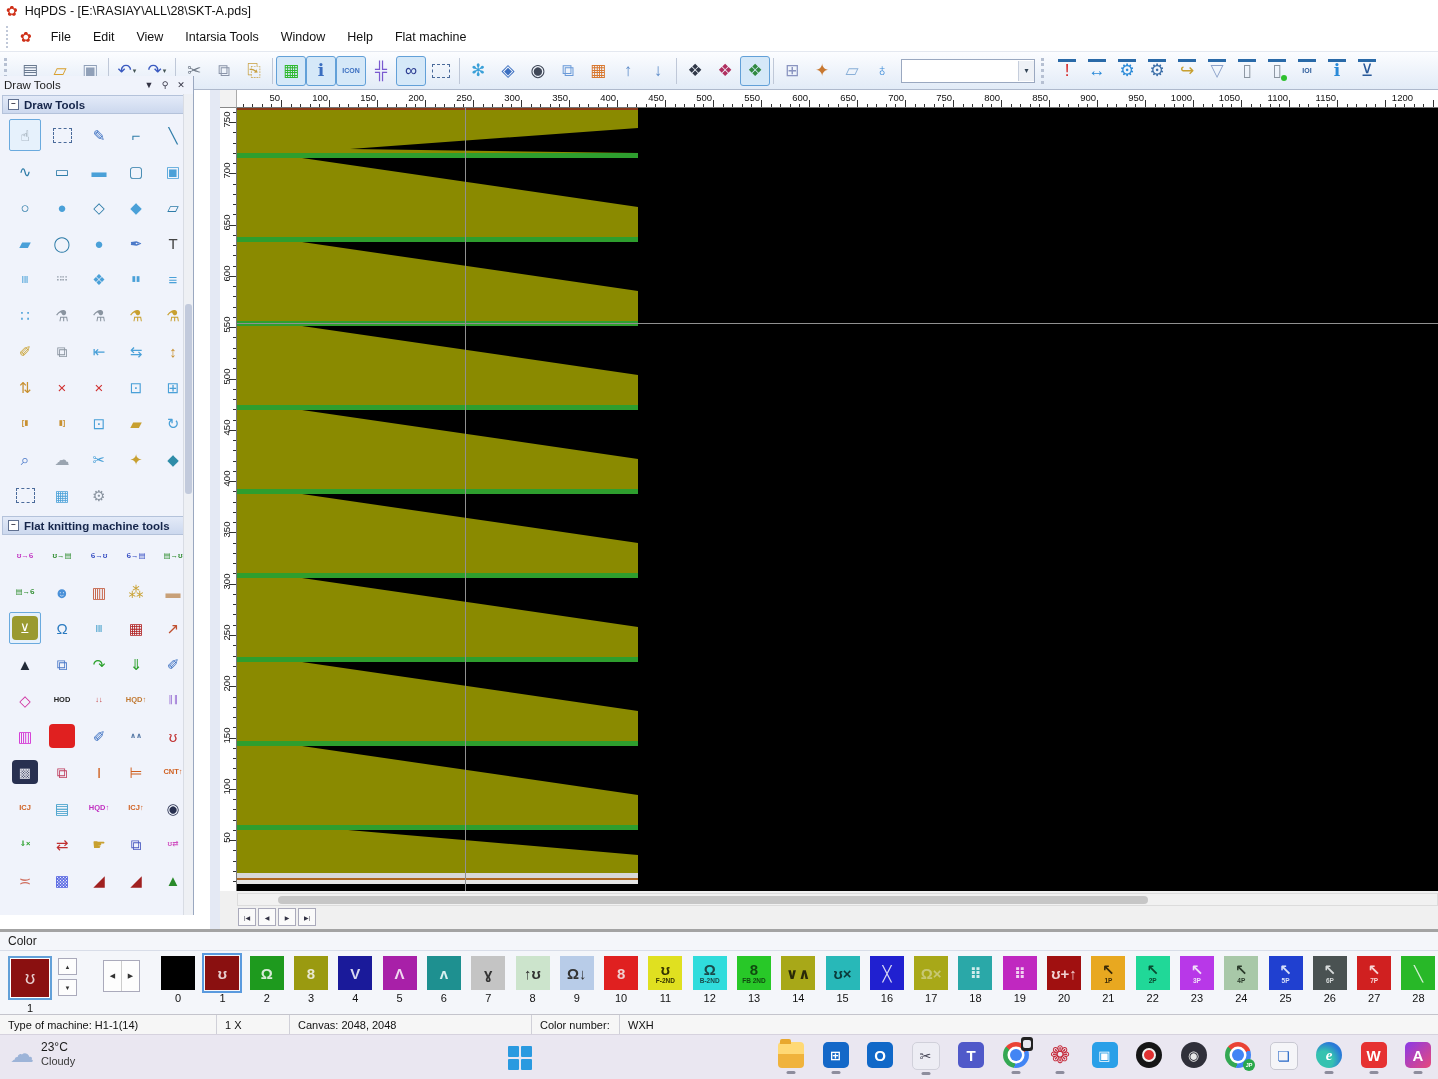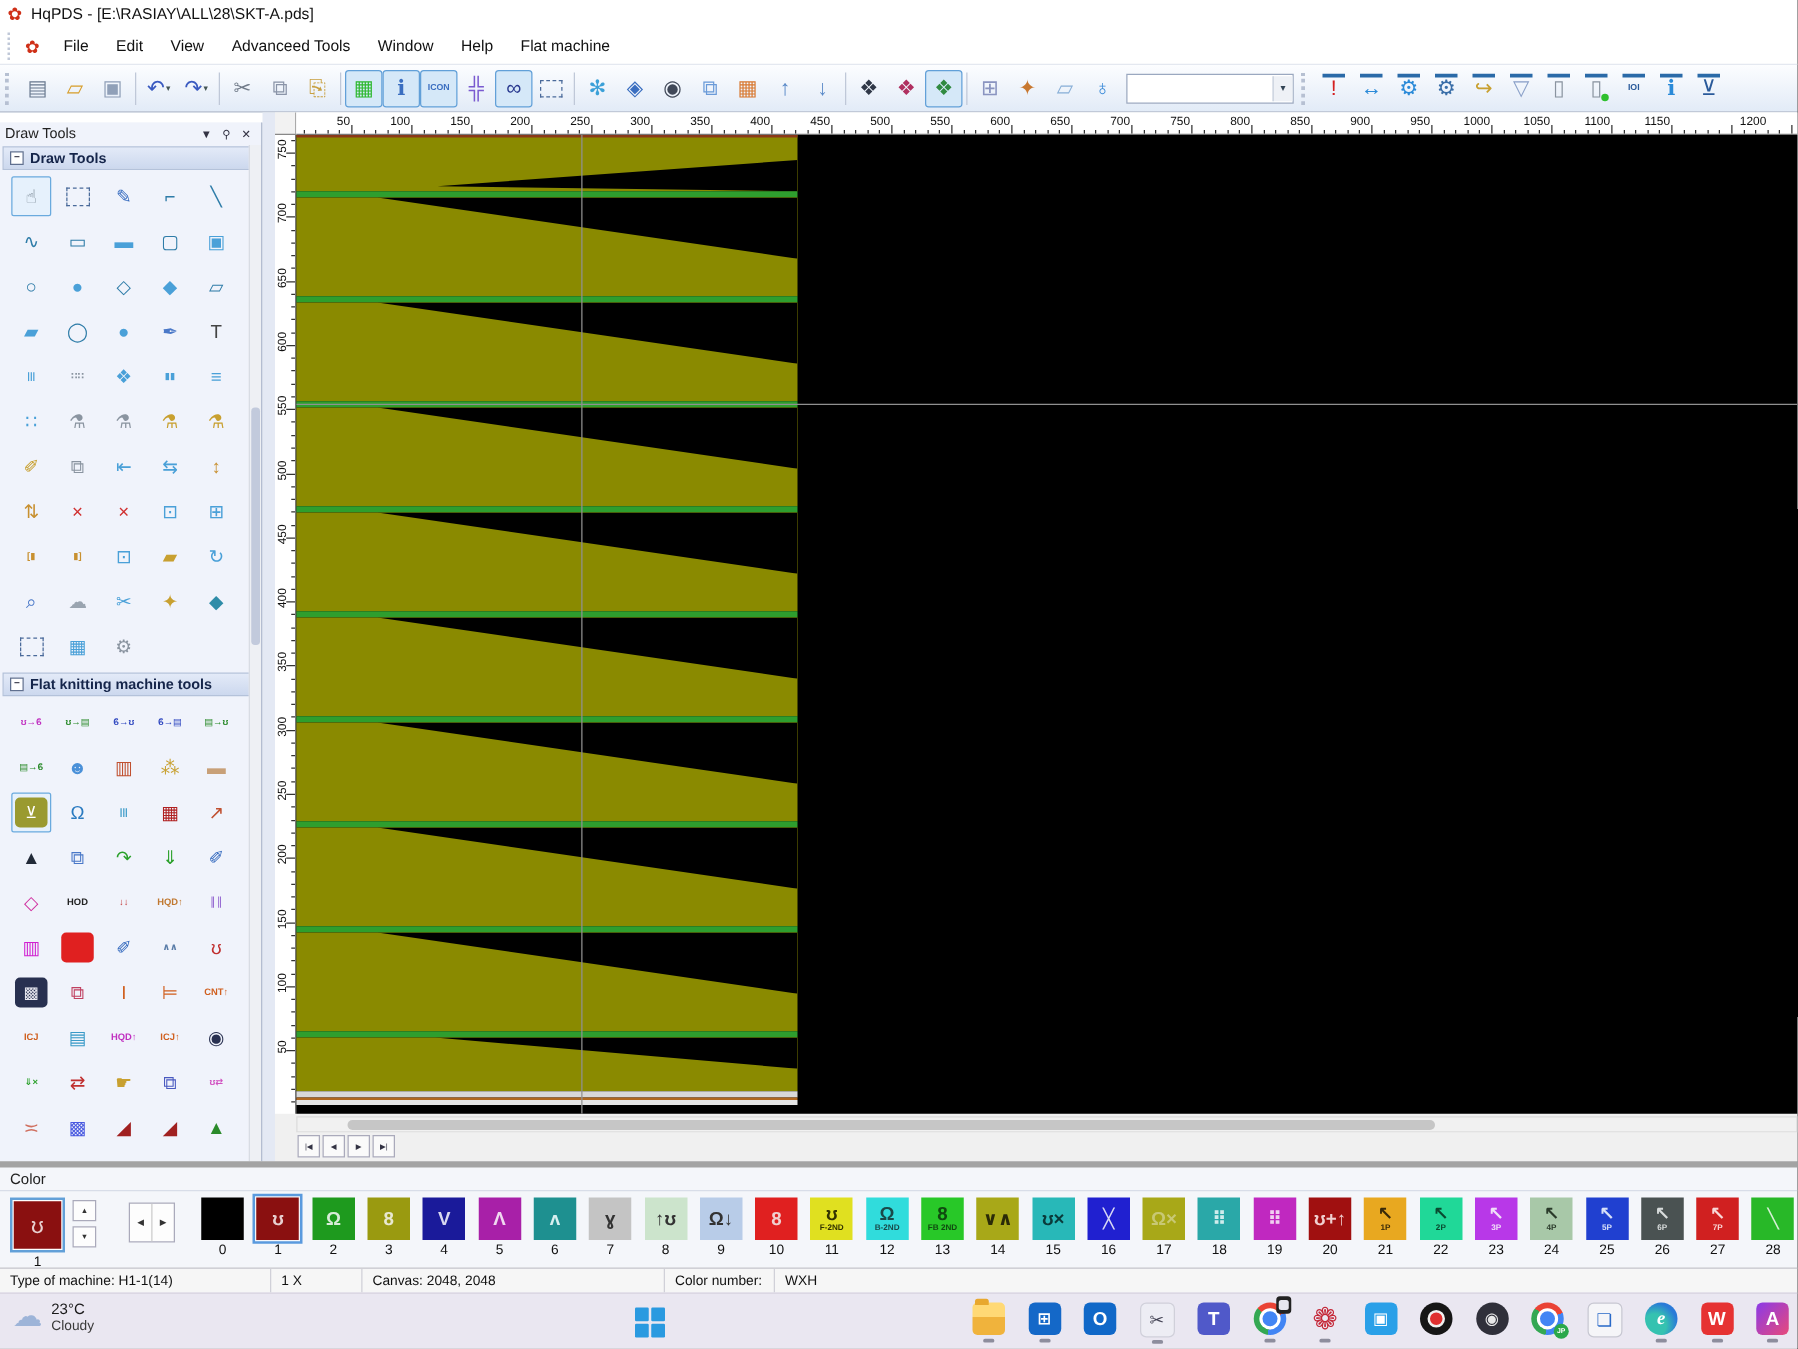--- a/index.html
+++ b/index.html
@@ -27,21 +27,21 @@
   .tb-btn .dot{position:absolute;right:4px;bottom:4px;width:6px;height:6px;border-radius:50%;background:#2ec02e}
   .tb-btn.hang::before{content:"";position:absolute;top:2px;left:5px;right:5px;height:3px;background:#2a6aa8}
   .tb-sep{width:1px;height:26px;background:#bfc8d8;margin:0 3px;flex:none}
   .tb-grip{width:4px;height:26px;border-left:3px dotted #b6c0d2;margin:0 4px 0 2px;flex:none}
   .tb-combo{width:132px;height:22px;background:#fff;border:1px solid #9aa8c0;display:flex;align-items:center;
             justify-content:space-between;margin:0 4px;cursor:pointer}
   .tb-combo .val{font-size:11px;color:#333;padding-left:4px}
   .tb-combo .arr{width:15px;height:20px;background:#eef1f6;border-left:1px solid #c6cedc;font-size:8px;
                  display:flex;align-items:center;justify-content:center;color:#345}
   
-  #panel{position:absolute;left:0;top:98px;width:210px;height:839px;background:#f0f3fb;border-right:1px solid #9aa8c0;box-sizing:border-box;overflow:hidden}
+  #panel{position:absolute;left:0;top:76px;width:194px;height:839px;background:#f0f3fb;border-right:1px solid #9aa8c0;box-sizing:border-box;overflow:hidden}
   #panel-title{height:18px;display:flex;align-items:center;font-size:11.5px;color:#222;padding:0 4px;background:#f0f3fb}
   #panel-title .t{flex:1}
   .pt-ic{width:16px;text-align:center;font-size:9px;color:#334;cursor:pointer}
   .section-hdr{height:19px;display:flex;align-items:center;gap:5px;padding-left:5px;margin:1px 2px;
                background:linear-gradient(#e3eaf8,#ccd8ee);border:1px solid #b4c2da;box-sizing:border-box;
                font-size:11.5px;font-weight:bold;color:#15254a}
   .minus{width:9px;height:9px;border:1px solid #607090;background:#fff;font-size:8px;line-height:7px;text-align:center;color:#334}
   .tool-grid{display:grid;grid-template-columns:repeat(5,37px);padding:2px 0 2px 6px}
   .tool{position:relative;width:30px;height:30px;margin:2px 3px;display:flex;align-items:center;justify-content:center;
         border:1px solid transparent;border-radius:2px;cursor:pointer}
@@ -71,21 +71,21 @@
   #hscroll .thumb{position:absolute;top:2px;height:8px;left:40px;width:870px;background:#c6c6c6;border-radius:4px}
   
   #tabsbar{position:absolute;left:17px;top:816px;width:1201px;height:23px;display:flex;align-items:flex-start;background:#f0f0f0}
   .tab-nav{width:16px;height:16px;margin:2px 1px;border:1px solid #aab;background:#fafafa;font-size:6px;display:flex;align-items:center;justify-content:center;color:#334;cursor:pointer}
   .tabs-wrap{display:flex;margin-left:8px}
   .vtab{height:20px;display:flex;align-items:center;padding:0 16px;margin-left:-7px;font-size:11.5px;color:#111;
         background:#fcfcfc;border:1px solid #888;box-sizing:border-box;cursor:pointer;
         clip-path:polygon(9px 0,100% 0,calc(100% - 9px) 100%,0 100%)}
   .vtab.active{background:#fff;color:#cc0000;font-weight:bold}
   
-  #colorpanel{position:absolute;left:0;top:929px;width:1438px;height:85px;background:#f4f6fa;border-top:5px solid #a3a3a3;box-sizing:border-box;overflow:hidden}
+  #colorpanel{position:absolute;left:0;top:929px;width:1438px;height:85px;background:#f4f6fa;border-top:3px solid #a3a3a3;box-sizing:border-box;overflow:hidden}
   #colorpanel .hdr{font-size:12px;color:#222;padding:2px 0 0 8px;border-bottom:1px solid #d8dde8;height:16px}
   #color-row{display:flex;align-items:flex-start;padding-top:5px}
   .bigswatch-wrap{margin-left:8px;text-align:center}
   .bigswatch{width:38px;height:38px;border:2px solid #62a0d8;background:#fff;padding:1px}
   .bigswatch .inner{width:100%;height:100%;display:flex;align-items:center;justify-content:center;font-size:18px}
   .sw-num{font-size:11px;color:#111;margin-top:2px}
   .spinner{display:flex;flex-direction:column;gap:4px;margin-left:6px;margin-top:2px}
   .spin-btn{width:17px;height:15px;border:1px solid #aab;background:#fdfdfd;font-size:6px;display:flex;align-items:center;justify-content:center;cursor:pointer;color:#333}
   .pal-arrows{display:flex;margin-left:26px;margin-top:4px;border:1px solid #aab;background:#fdfdfd}
   .pal-arrow{width:17px;height:30px;display:flex;align-items:center;justify-content:center;font-size:7px;color:#333;cursor:pointer}
@@ -150,21 +150,21 @@
   <span>HqPDS - [E:\RASIAY\ALL\28\SKT-A.pds]</span>
 </div>
 
 <div id="menubar">
   <span class="grip"></span>
   <span class="flower" style="margin:0 8px 0 2px">✿</span>
   <div id="menu-items" style="display:flex">
       <div class="menu-item">File</div>
       <div class="menu-item">Edit</div>
       <div class="menu-item">View</div>
-      <div class="menu-item">Advanceed Tools</div>
+      <div class="menu-item">Intarsia Tools</div>
       <div class="menu-item">Window</div>
       <div class="menu-item">Help</div>
       <div class="menu-item">Flat machine</div>
     </div>
 </div>
 
 <div id="toolbar">
     <span class="tb-grip"></span>
     <button class="tb-btn" title="new-file">
       <span class="g" style="color: rgb(106, 122, 144);">▤</span>

